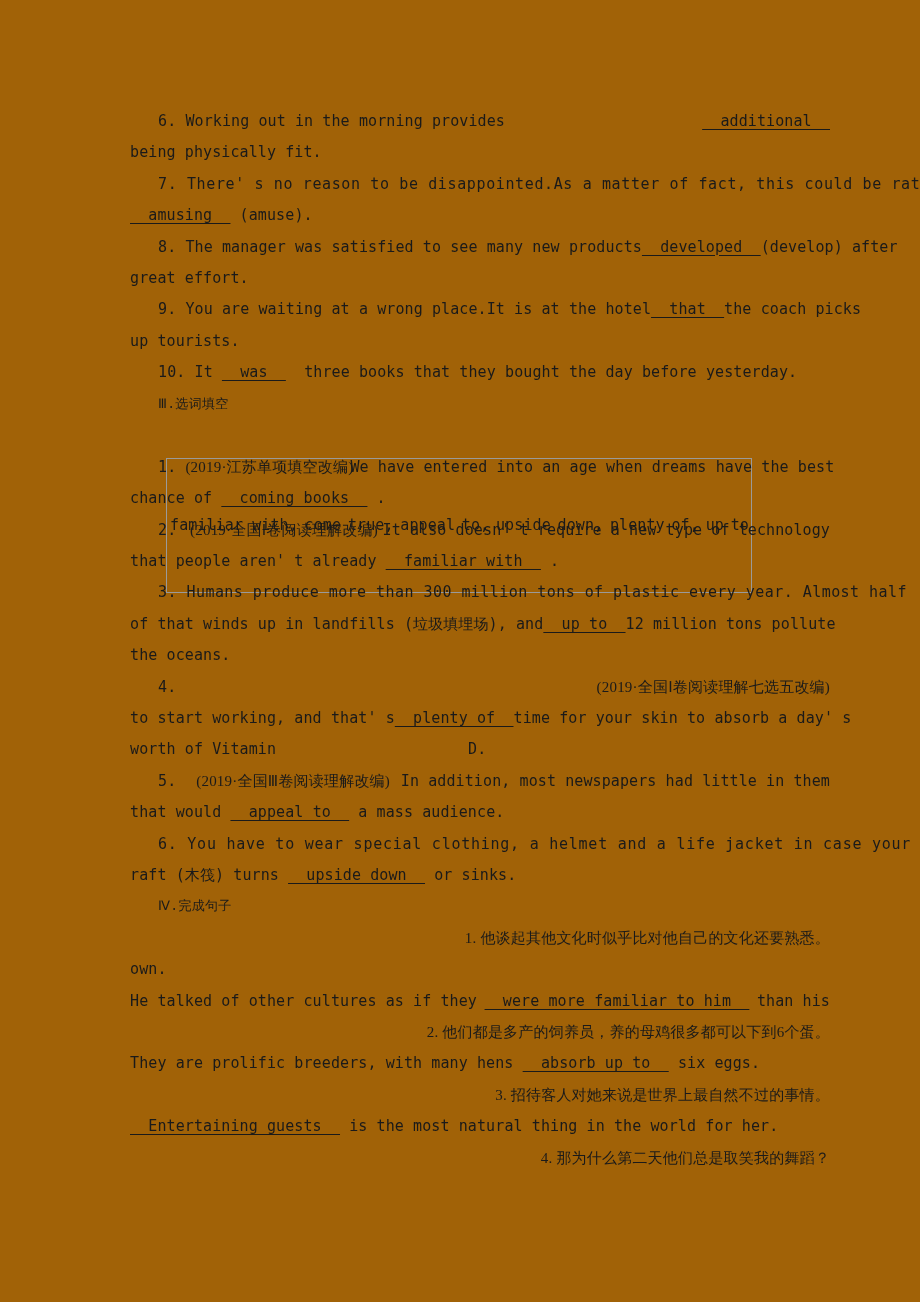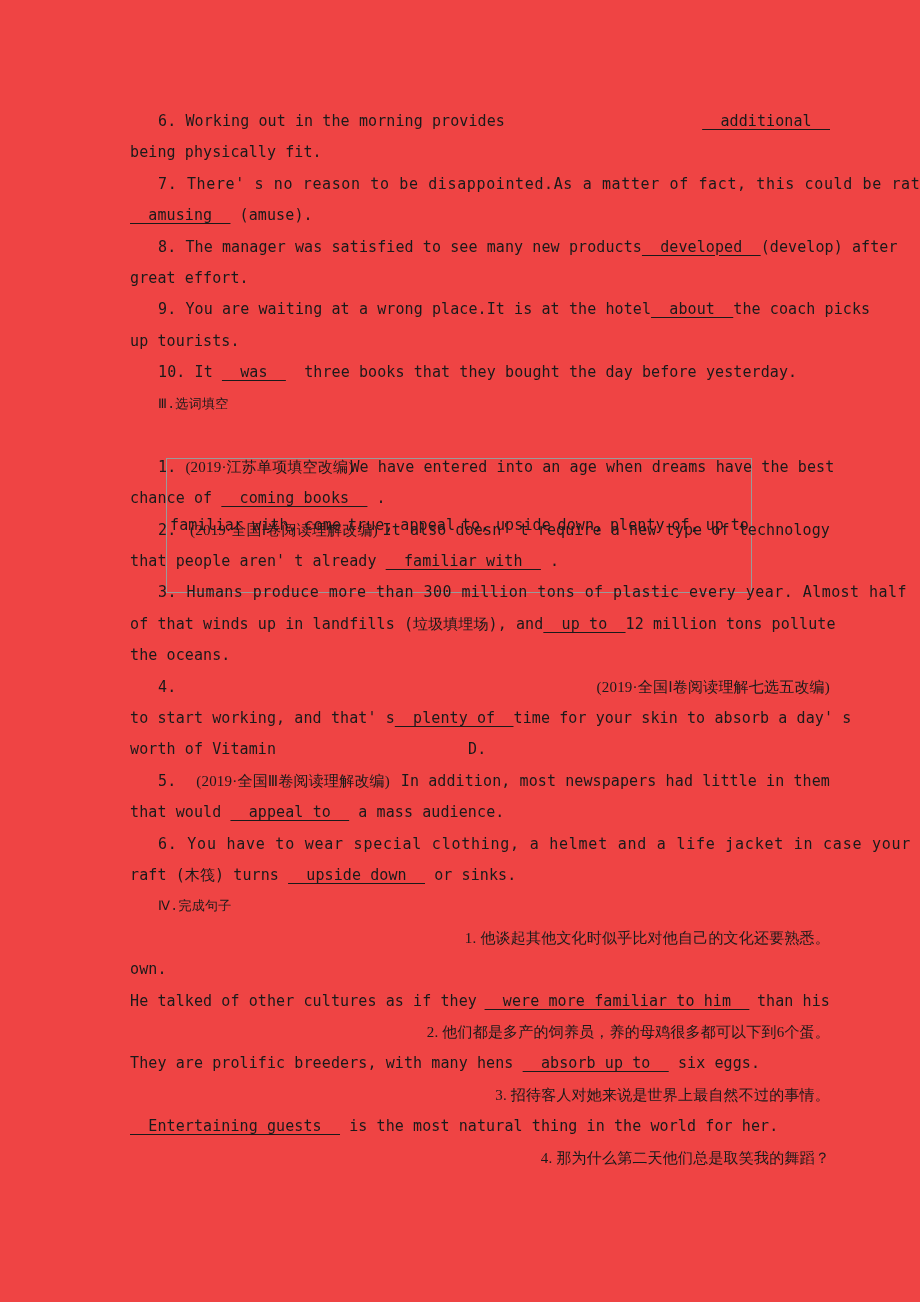--- a/index.html
+++ b/index.html
@@ -15,21 +15,21 @@
     color: #1a1a1a;
     overflow: hidden;
   }
 
   .page {
     position: absolute;
     left: 0;
     top: 0;
     width: 920px;
     height: 1302px;
-    background: #ef4444;
+    background: #a16207;
   }
 
   .content {
     position: absolute;
     left: 130px;
     top: 106px;
     width: 700px;
   }
 
   
@@ -138,21 +138,21 @@
         <span class="w">8. The manager was satisfied to see many new products</span>
         <span class="w ans">  developed  </span>
         <span class="w">(develop) after</span>
       </span>
       <span class="line">great effort.</span>
     </div>
 
     <div class="para">
       <span class="line just indent">
         <span class="w">9. You are waiting at a wrong place.It is at the hotel</span>
-        <span class="w ans">  about  </span>
+        <span class="w ans">  that  </span>
         <span class="w">the coach picks</span>
       </span>
       <span class="line">up tourists.</span>
     </div>
 
     <div class="para">
       <span class="line indent">
         <span>10. It</span><span>&nbsp;</span><span class="ans">  was  </span><span>&nbsp;&nbsp;</span><span>three books that they bought the day before yesterday.</span>
       </span>
     </div>

